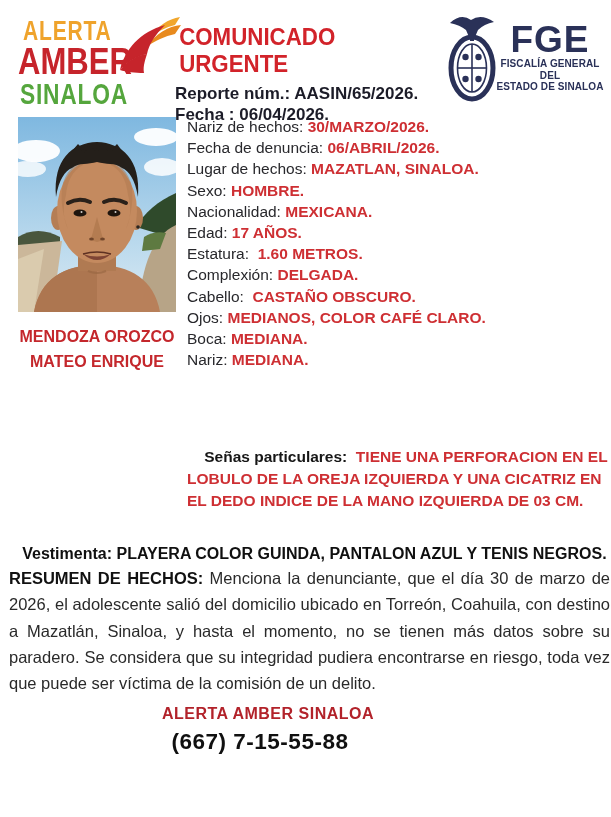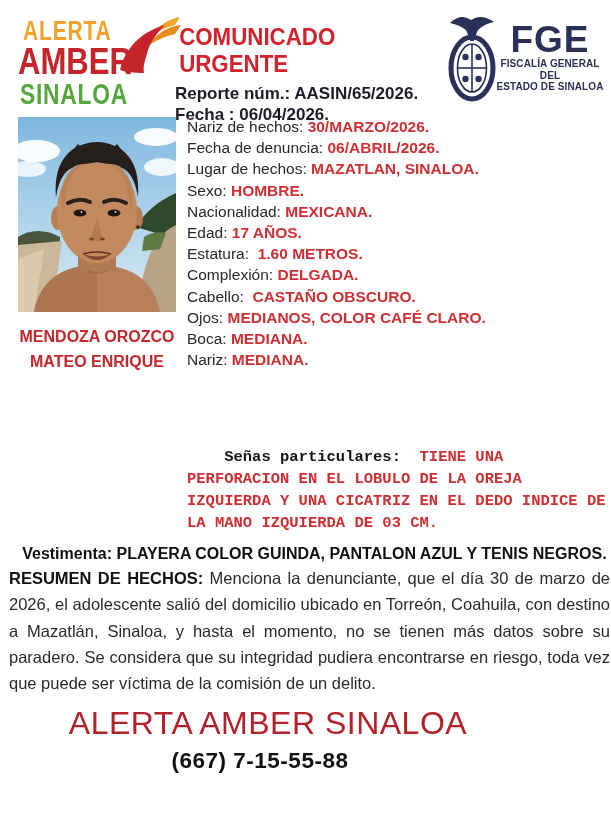--- a/index.html
+++ b/index.html
@@ -28,34 +28,34 @@
   .photo svg{display:block;width:100%;height:100%;}
   .person-name{position:absolute;left:8px;top:324px;width:178px;text-align:center;font-size:16px;font-weight:bold;color:#C4272C;line-height:25px;}
 
   
   .facts{position:absolute;left:187px;top:116px;width:424px;list-style:none;margin:0;padding:0;}
   .facts li{font-size:15.5px;line-height:21.2px;white-space:pre-wrap;}
   .fl{color:#28282C;font-weight:normal;}
   .fv{color:#CE2F33;font-weight:bold;}
 
   
-  .senas{position:absolute;left:187px;top:424px;width:424px;margin:0;font-size:15.5px;font-weight:bold;line-height:22px;white-space:pre-wrap;font-family:Liberation Mono, monospace;}
+  .senas{position:absolute;left:187px;top:424px;width:424px;margin:0;font-size:15.5px;font-weight:bold;line-height:22px;white-space:pre-wrap;}
   .senas .sl{color:#161616;}
   .senas .sv{color:#CE2F33;}
 
   
   .vestimenta{position:absolute;left:0;top:527px;width:611px;margin:0;text-align:center;font-size:16px;font-weight:bold;color:#101010;white-space:pre-wrap;}
 
   
   .resumen{position:absolute;left:5px;top:561px;width:601px;margin:4px;font-size:16.5px;line-height:26.3px;text-align:justify;color:#2A2A2A;}
   .resumen .rl{font-weight:bold;color:#111;}
 
   
   .footer{position:absolute;left:0;top:705px;width:520px;text-align:center;}
-  .footer .f-title{font-size:32px;font-weight:normal;color:#B2222A;margin-bottom:6px;letter-spacing:.5px;padding-left:16px;}
+  .footer .f-title{font-size:16px;font-weight:bold;color:#B2222A;margin-bottom:6px;letter-spacing:.5px;padding-left:16px;}
   .footer .phone{font-size:22.5px;font-weight:bold;color:#101010;line-height:26.5px;letter-spacing:.5px;}
 </style>
 </head>
 <body>
 
 <div class="poster">
 
   <div class="amber-logo">
     <span class="l1">ALERTA</span>
     <span class="l2">AMBER</span>

